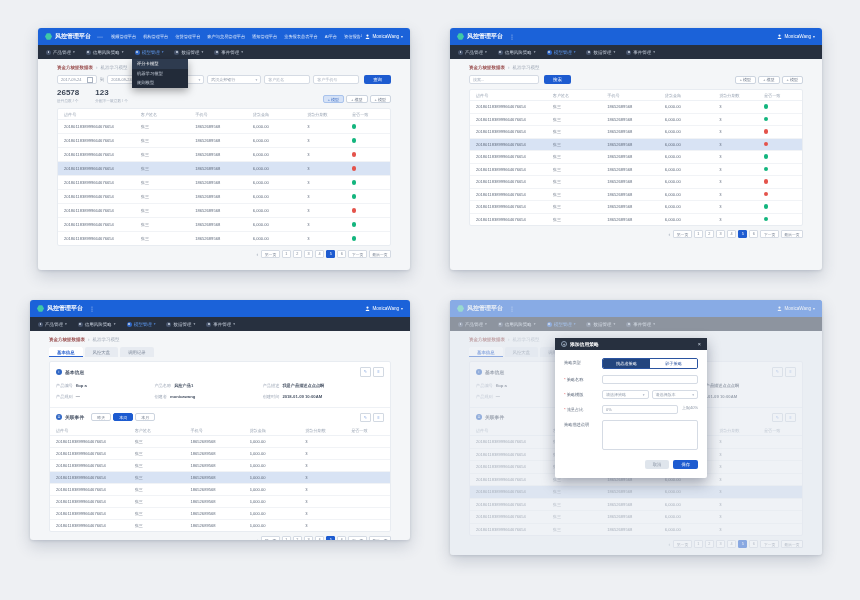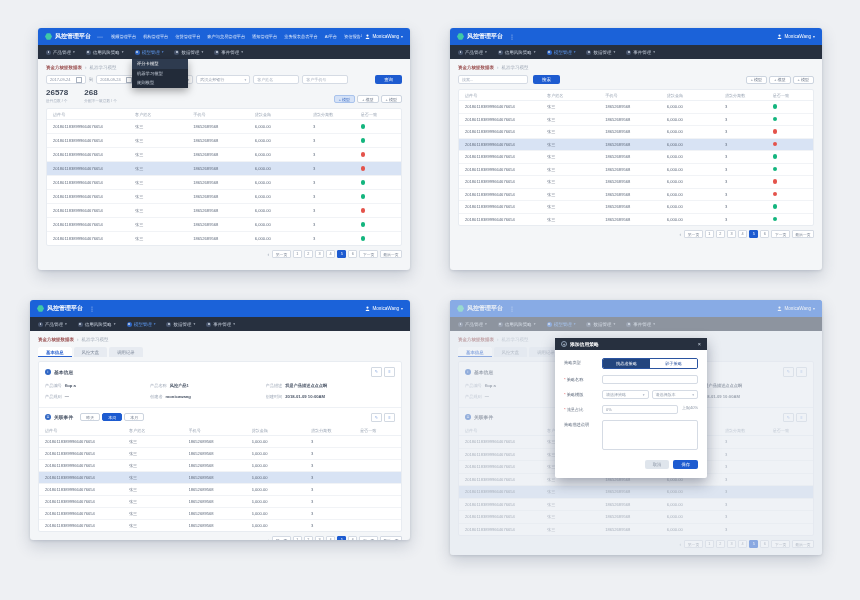--- a/index.html
+++ b/index.html
@@ -39,21 +39,21 @@
   .sub-ic::after{content:"";position:absolute;left:1.6px;top:1.6px;width:1.8px;height:1.8px;border-radius:50%;background:#c9d2df}
   .subnav-item.active .sub-ic{background:#2f66c4}
   .chev2{font-size:3.6px;opacity:.8}
 
   
   .dropdown{position:absolute;left:94px;top:31px;width:56px;z-index:6;background:#222b39;
     box-shadow:0 3px 8px rgba(0,0,0,.35)}
   .dropdown-item{height:9.5px;line-height:9.5px;padding:0 5px;color:#c7cfdb;font-size:4.3px;white-space:nowrap;overflow:hidden}
   .dropdown-item.active{background:#2e3b4f;color:#fff}
 
-  .content{padding:4px 8px;position:relative}
+  .content{padding:4px 19px;position:relative}
   .crumbs{font-size:4.5px;margin:2px 0 5px;display:flex;align-items:center;white-space:nowrap}
   .crumb-root{color:#9a4f4f;font-weight:bold}
   .crumb-sep{color:#aab3c0;margin:0 3px;font-size:4.5px}
   .crumb-cur{color:#9aa4b2}
 
   
   .filter{display:flex;align-items:center;gap:3px;margin-bottom:5px}
   .inp,.sel{height:9px;background:#fff;border:1px solid #d5dbe4;border-radius:2px;font-size:4px;
     color:#8b95a5;display:flex;align-items:center;padding:0 3px;gap:2px;white-space:nowrap;box-sizing:border-box}
   .inp.date{width:40px;justify-content:space-between}
@@ -252,21 +252,21 @@
       <input class="tinput" placeholder="客户姓名" style="">
       <input class="tinput" placeholder="客户手机号" style="">
       <span class="btn-primary">查询</span>
     </div>
     <div class="statsrow">
       <div class="stat">
         <div class="stat-val">26578</div>
         <div class="stat-lbl">进件总数 / 个</div>
       </div>
       <div class="stat">
-        <div class="stat-val">268</div>
+        <div class="stat-val">123</div>
         <div class="stat-lbl">分配不一致总数 / 个</div>
       </div>
       <div class="actions">
 
       <span class="btn-mini active">+ 模型</span>
           <span class="btn-mini">+ 模型</span>
           <span class="btn-mini">+ 模型</span>
         </div>
     </div>
     <div class="panel">

